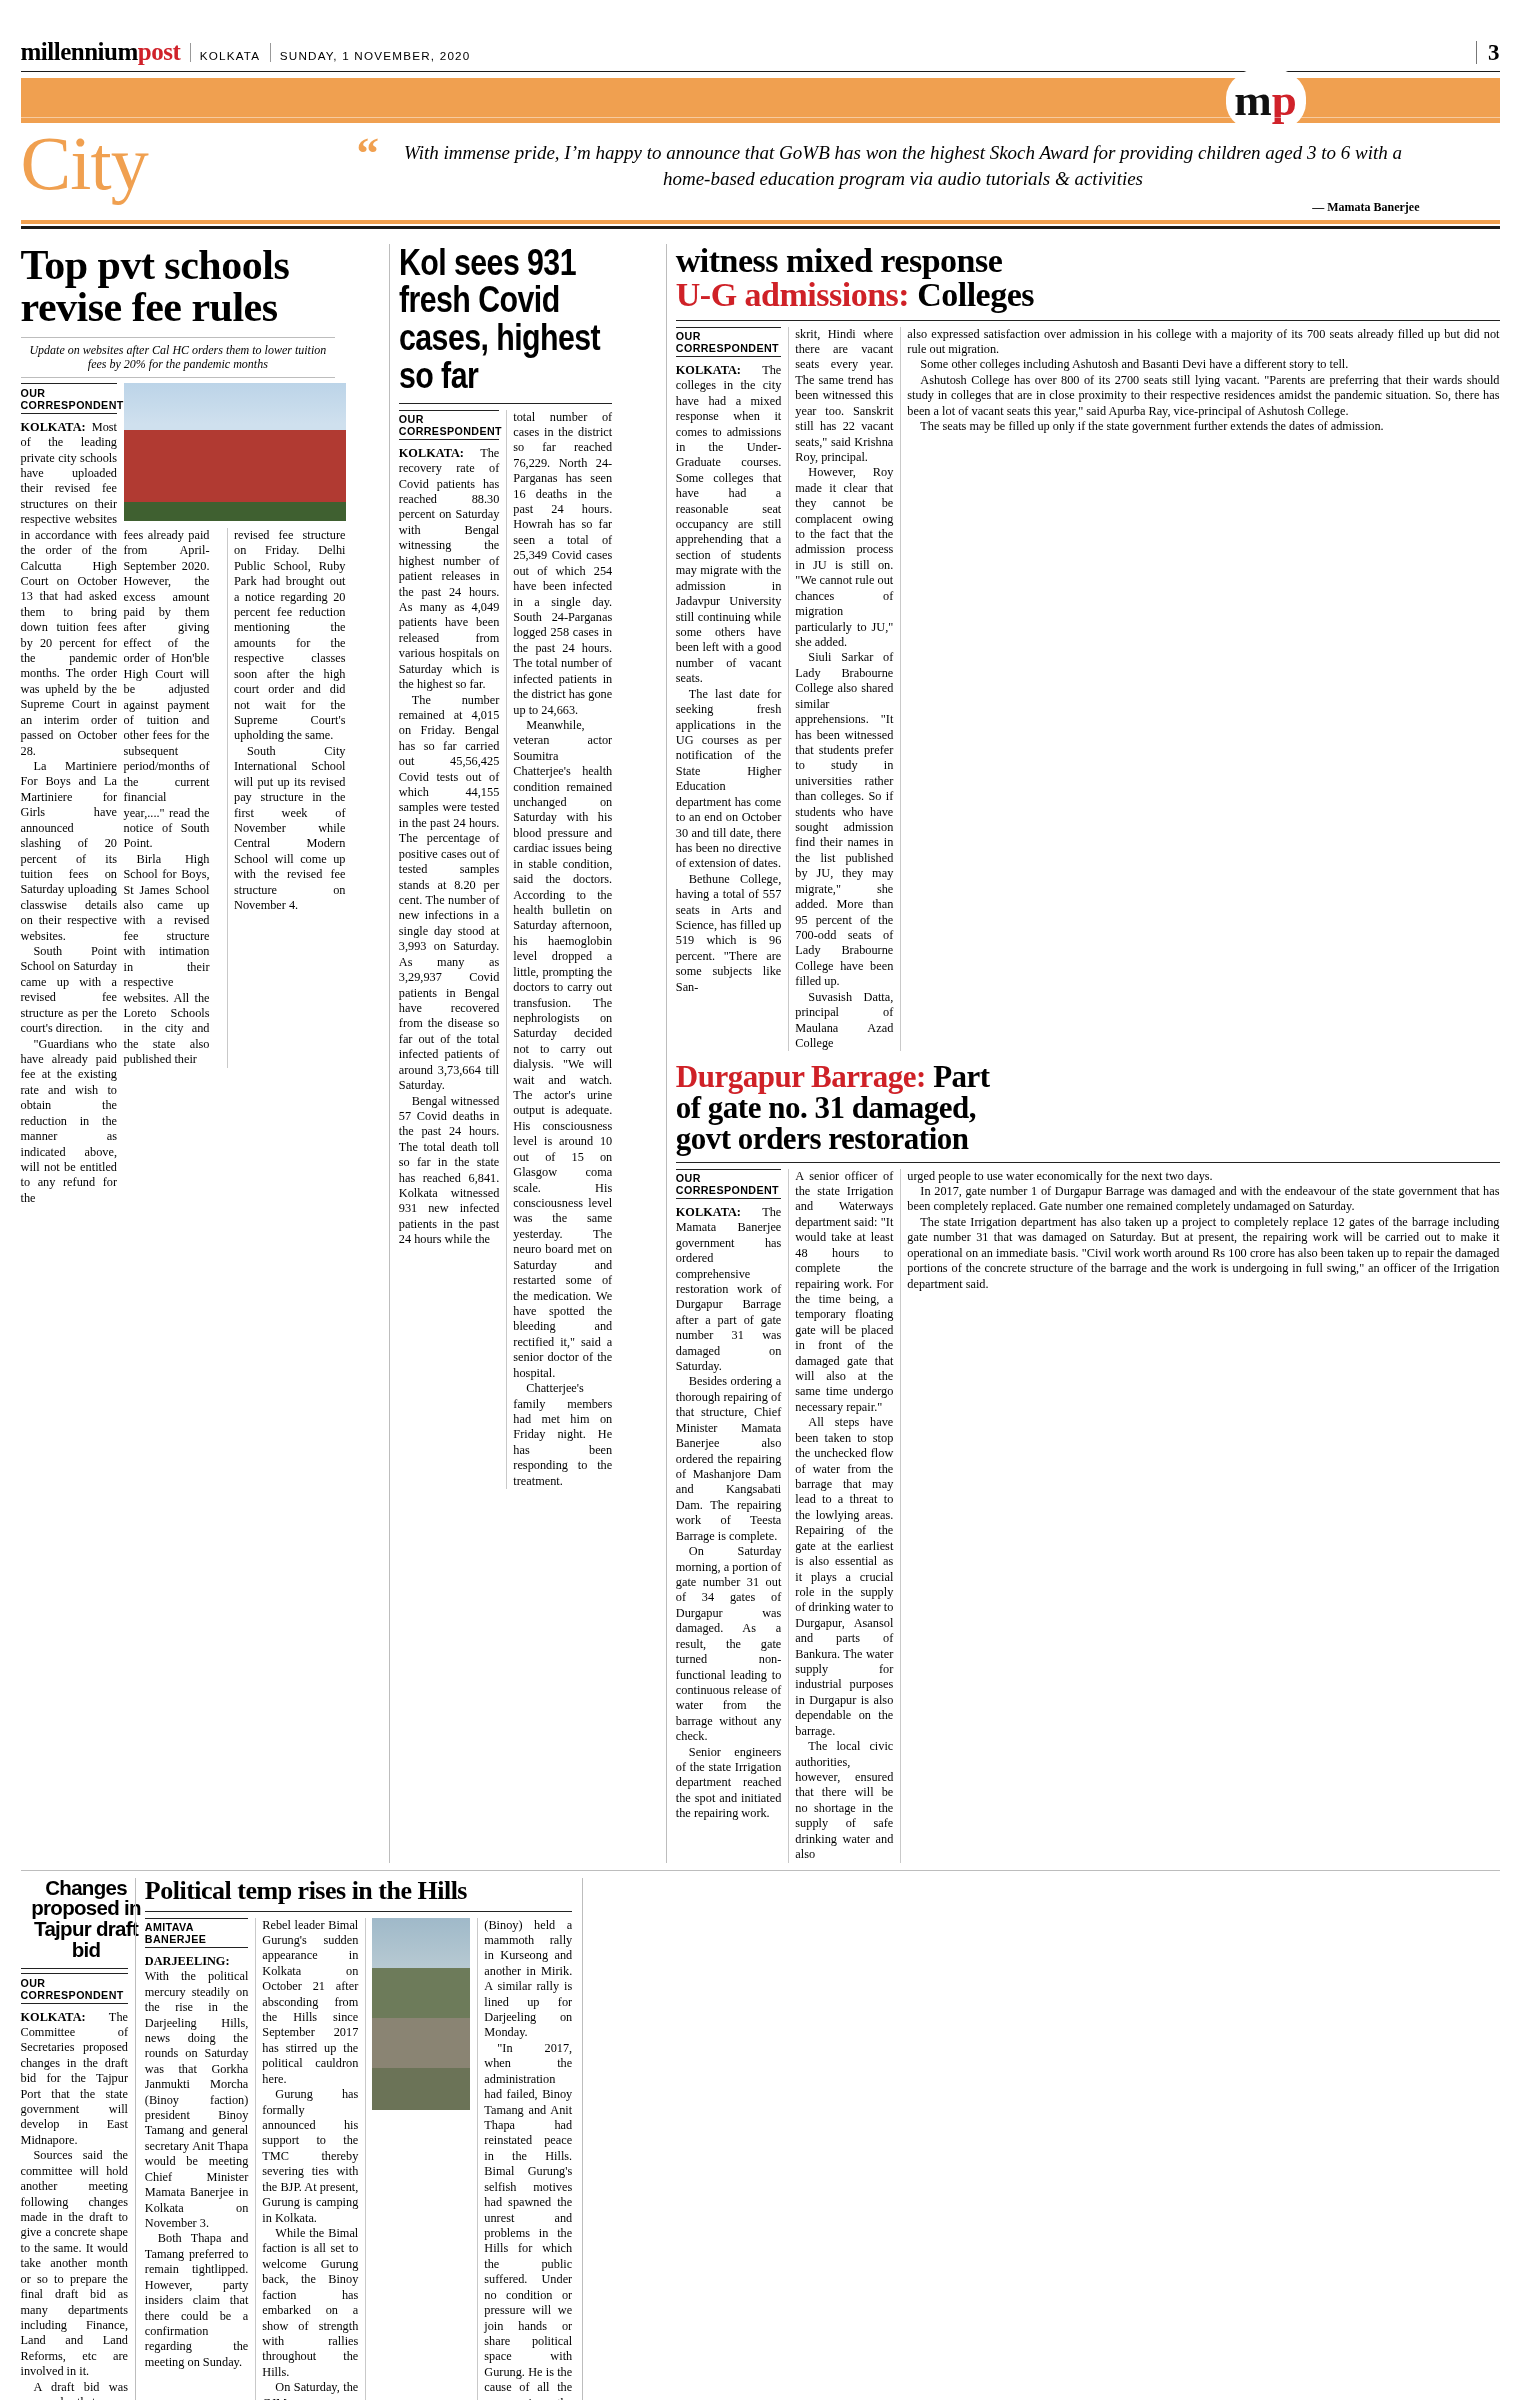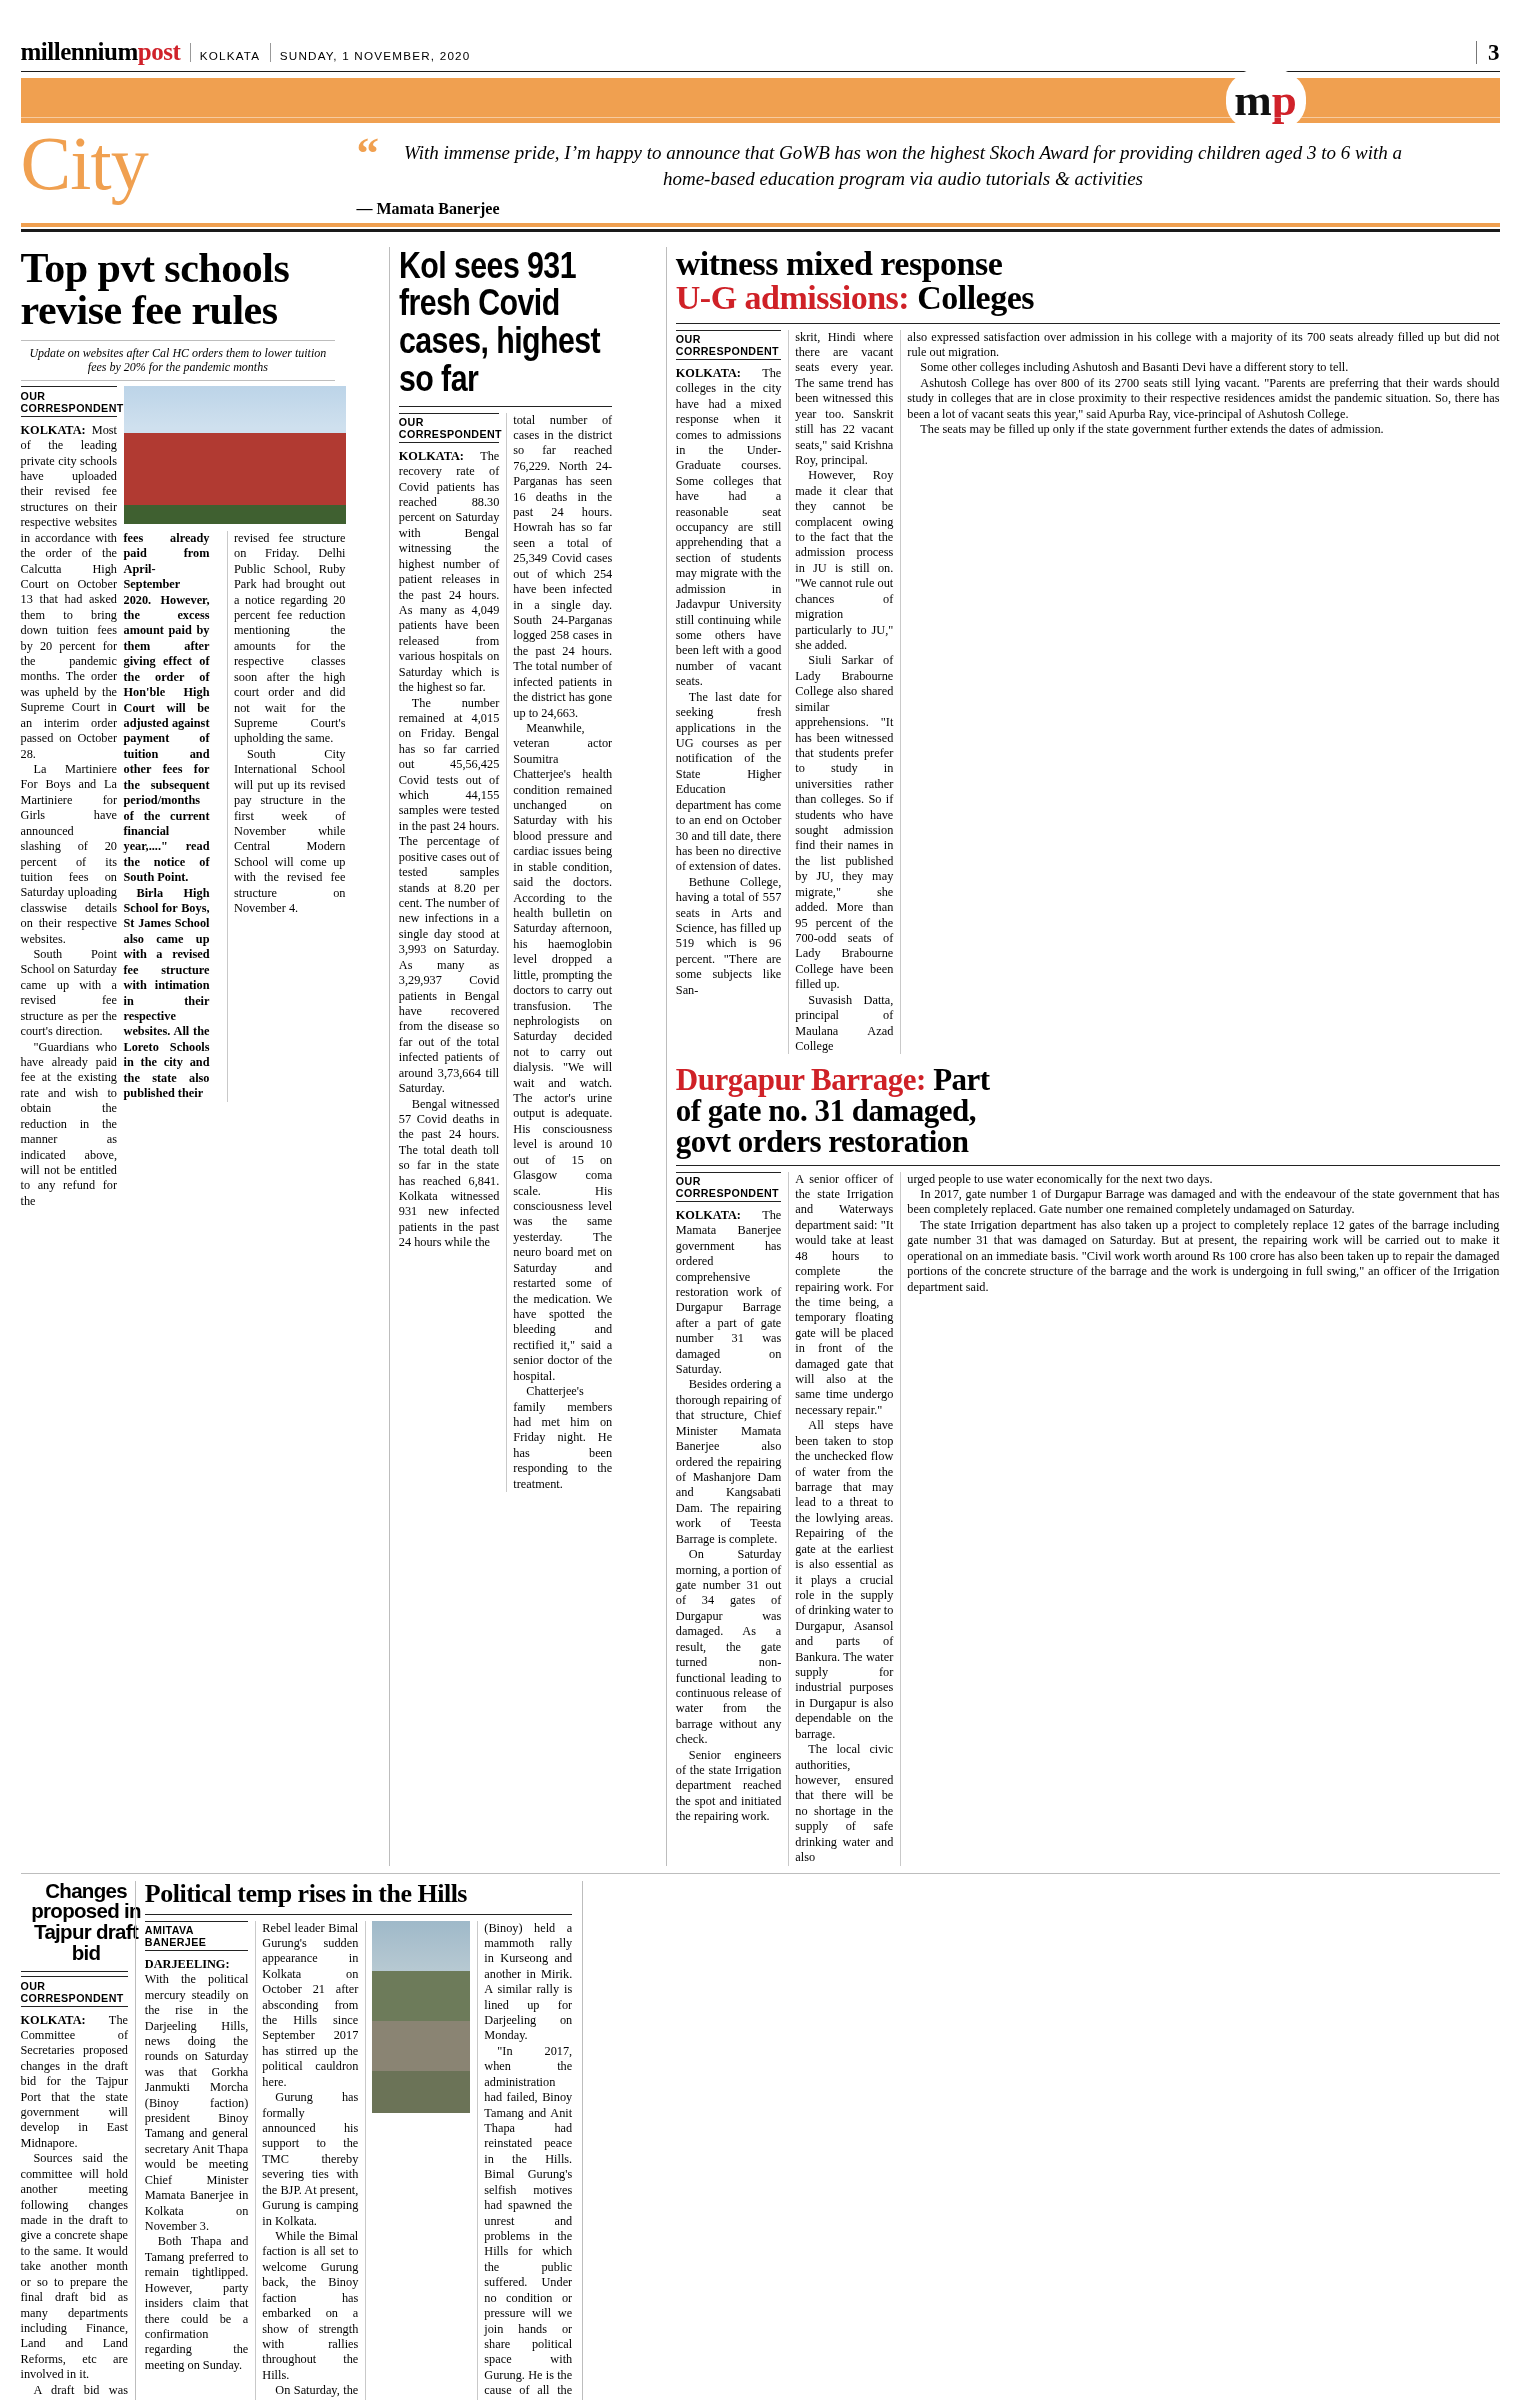--- a/index.html
+++ b/index.html
@@ -35,21 +35,21 @@
   .mp-badge .m { color:#111; }
   .mp-badge .p { color:#d0222a; }
 
   
   .citywrap { display:flex; align-items:flex-start; margin-top:3.7px; }
   .city-title { font-family:"Liberation Serif", serif; font-size:76px; color:#f0a050; line-height:.95; letter-spacing:-0.9px; width:336px; }
   .quote-col { flex:1; padding:13px 80px 0 0; }
   .quote-body { display:flex; }
   .qmark { color:#f0a050; font-family:"Liberation Serif", serif; font-size:45px; font-weight:bold; line-height:.62; margin-right:7.5px; }
   .quote-text { font-family:"Liberation Serif", serif; font-style:italic; font-size:19px; line-height:1.36; text-align:center; flex:1; }
-  .quote-attr { font-family:"Liberation Serif", serif; font-weight:bold; font-size:16px; text-align:left; margin-top:8.4px; }
+  .quote-attr { font-family:"Liberation Serif", serif; font-weight:bold; font-size:12px; text-align:right; margin-top:8.4px; }
 
   .rule-orange { height:3.7px; background:#f0a050; margin-top:5.6px; }
 
   
   .byline {
     font-family:"Liberation Sans", sans-serif; font-weight:bold; font-size:10.7px;
     letter-spacing:0.4px; border-top:0.9px solid #222; border-bottom:0.9px solid #222;
     padding:2.8px 0 1.9px; margin-bottom:5.6px;
   }
   .body-col p { margin:0; text-indent:13px; text-align:justify; font-size:12.3px; line-height:1.255; hyphens:auto; }
@@ -129,21 +129,21 @@
         <div style="width:103px;padding-right:6.5px;" class="body-col">
           <div class="byline">OUR CORRESPONDENT</div>
           <p class="first"><b>KOLKATA:</b> Most of the leading private city schools have uploaded their revised fee structures on their respective websites in accordance with the order of the Calcutta High Court on October 13 that had asked them to bring down tuition fees by 20 percent for the pandemic months. The order was upheld by the Supreme Court in an interim order passed on October 28.</p>
           <p>La Martiniere For Boys and La Martiniere for Girls have announced slashing of 20 percent of its tuition fees on Saturday uploading classwise details on their respective websites.</p>
           <p>South Point School on Saturday came up with a revised fee structure as per the court's direction.</p>
           <p>"Guardians who have already paid fee at the existing rate and wish to obtain the reduction in the manner as indicated above, will not be entitled to any refund for the</p>
         </div>
         <div style="width:222px;">
           <div class="photo ph-court" style="height:138px;margin-bottom:6.5px;"></div>
           <div style="display:flex;">
-            <div class="body-col" style="width:103px;padding-right:17px;font-weight:bold;">
+            <div class="body-col" style="width:103px;padding-right:17px;">
               <p class="first">fees already paid from April-September 2020. However, the excess amount paid by them after giving effect of the order of Hon'ble High Court will be adjusted against payment of tuition and other fees for the subsequent period/months of the current financial year,...." read the notice of South Point.</p>
               <p>Birla High School for Boys, St James School also came up with a revised fee structure with intimation in their respective websites. All the Loreto Schools in the city and the state also published their</p>
             </div>
             <div class="body-col col-sep" style="width:119px;padding-left:6.5px;">
               <p class="first">revised fee structure on Friday. Delhi Public School, Ruby Park had brought out a notice regarding 20 percent fee reduction mentioning the amounts for the respective classes soon after the high court order and did not wait for the Supreme Court's upholding the same.</p>
               <p>South City International School will put up its revised pay structure in the first week of November while Central Modern School will come up with the revised fee structure on November 4.</p>
             </div>
           </div>
         </div>
       </div>

